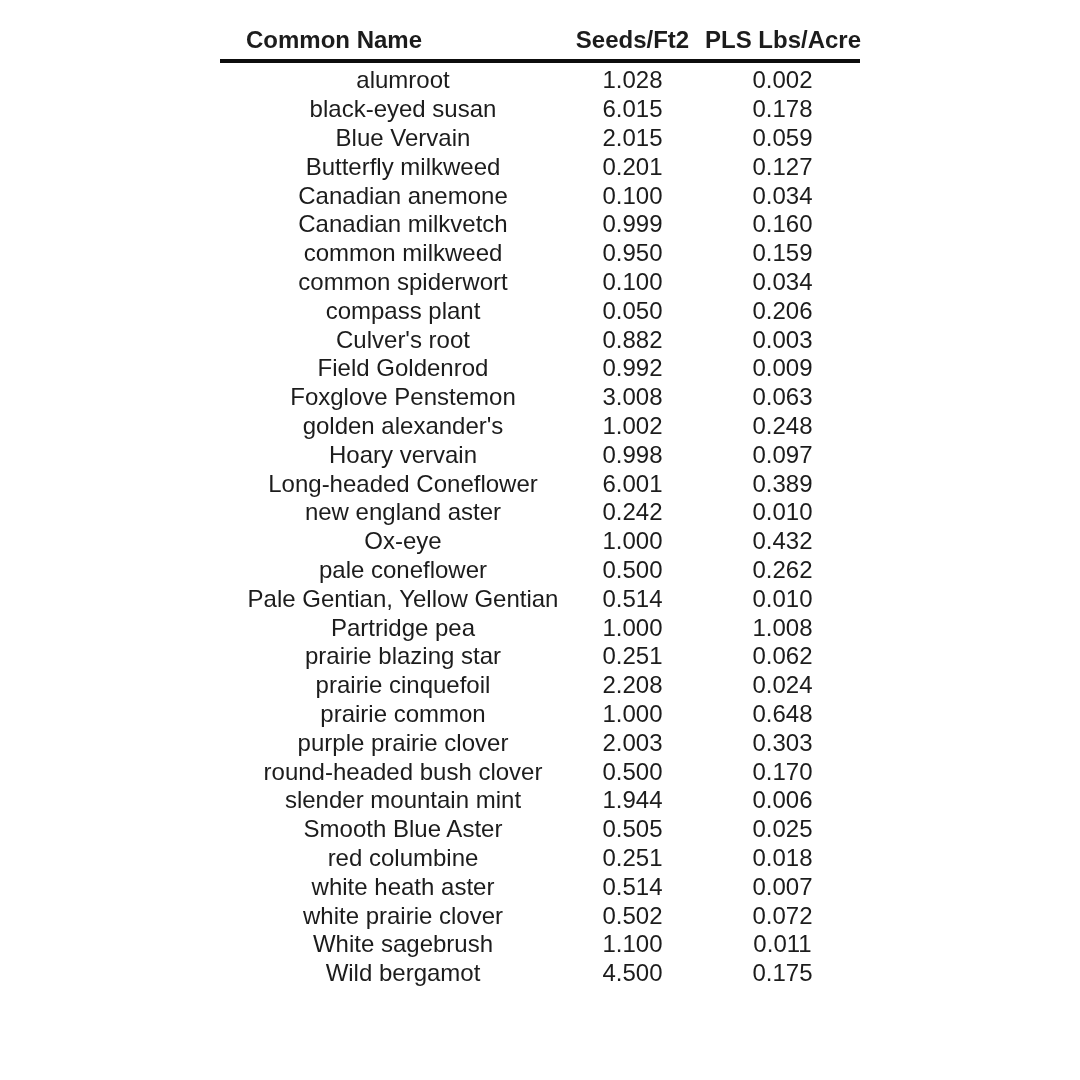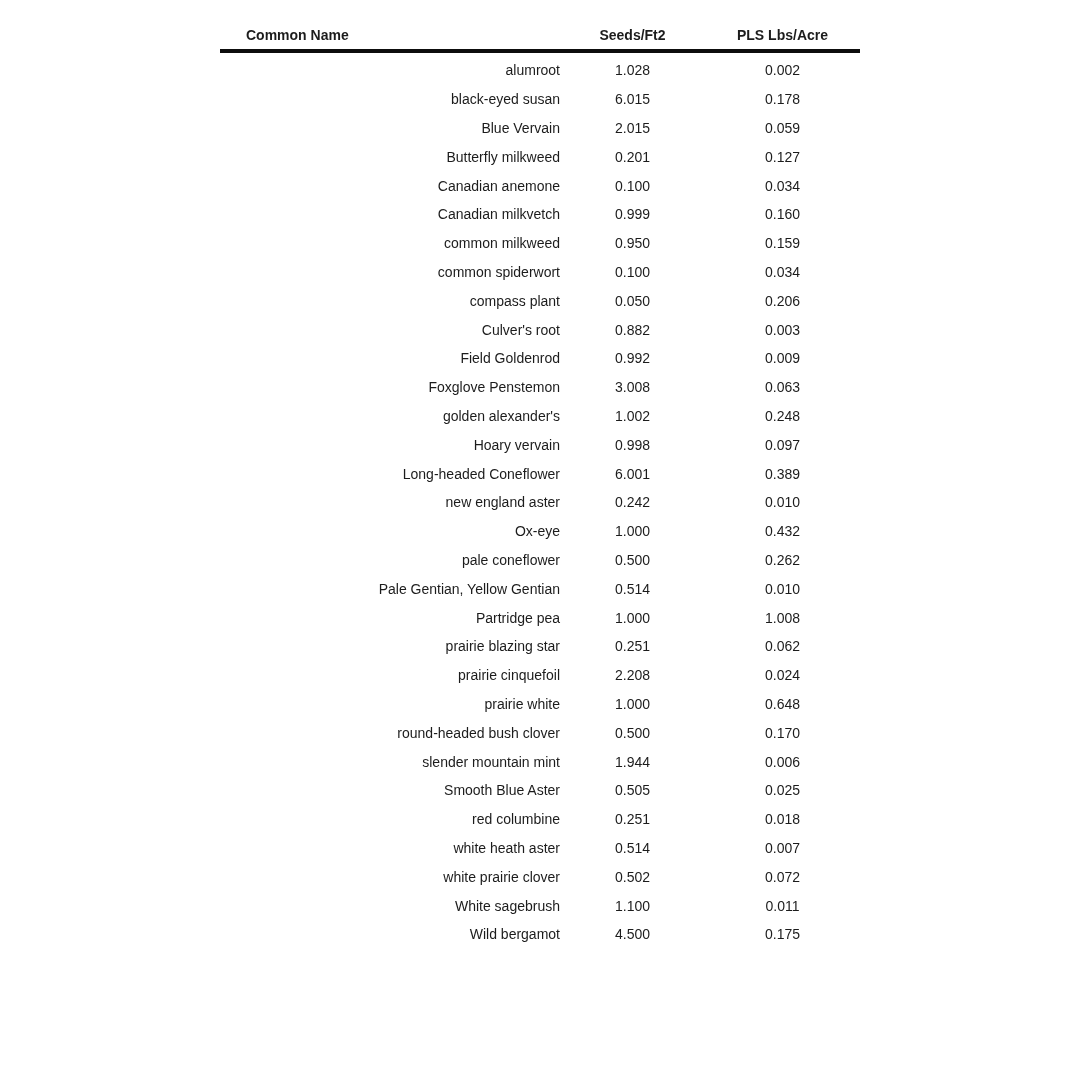--- a/index.html
+++ b/index.html
@@ -21,21 +21,21 @@
   .table-wrap {
     position: absolute;
     left: 220px;
     top: 22px;
     width: 640px;
   }
   table.seed-table {
     border-collapse: collapse;
     width: 100%;
     table-layout: fixed;
-    font-size: 14px;
+    font-size: 24px;
     line-height: 1;
   }
   col.c-name  { width: 340px; }
   col.c-seeds { width: 145px; }
   col.c-pls   { width: 155px; }
   thead th {
     font-weight: bold;
     border-bottom: 4px solid #0d0d0d;
     padding: 6px 0 7px 0;
     vertical-align: bottom;
@@ -49,21 +49,21 @@
   thead th.h-pls {
     text-align: center;
   }
   tbody td {
     height: 28.8px;
     padding: 0;
     vertical-align: middle;
     white-space: nowrap;
   }
   tbody td.t-name {
-    text-align: right;
+    text-align: center;
     padding-left: 26px;
   }
   tbody td.t-seeds,
   tbody td.t-pls {
     text-align: center;
   }
   tbody tr:first-child td {
     padding-top: 3px;
   }
 </style>
@@ -214,26 +214,31 @@
     <td class="t-pls">0.062</td>
   </tr>
 
   <tr>
     <td class="t-name">prairie cinquefoil</td>
     <td class="t-seeds">2.208</td>
     <td class="t-pls">0.024</td>
   </tr>
 
   <tr>
-    <td class="t-name">prairie white</td>
+    <td class="t-name">prairie common</td>
     <td class="t-seeds">1.000</td>
     <td class="t-pls">0.648</td>
   </tr>
 
 
+  <tr>
+    <td class="t-name">purple prairie clover</td>
+    <td class="t-seeds">2.003</td>
+    <td class="t-pls">0.303</td>
+  </tr>
 
   <tr>
     <td class="t-name">round-headed bush clover</td>
     <td class="t-seeds">0.500</td>
     <td class="t-pls">0.170</td>
   </tr>
 
   <tr>
     <td class="t-name">slender mountain mint</td>
     <td class="t-seeds">1.944</td>

